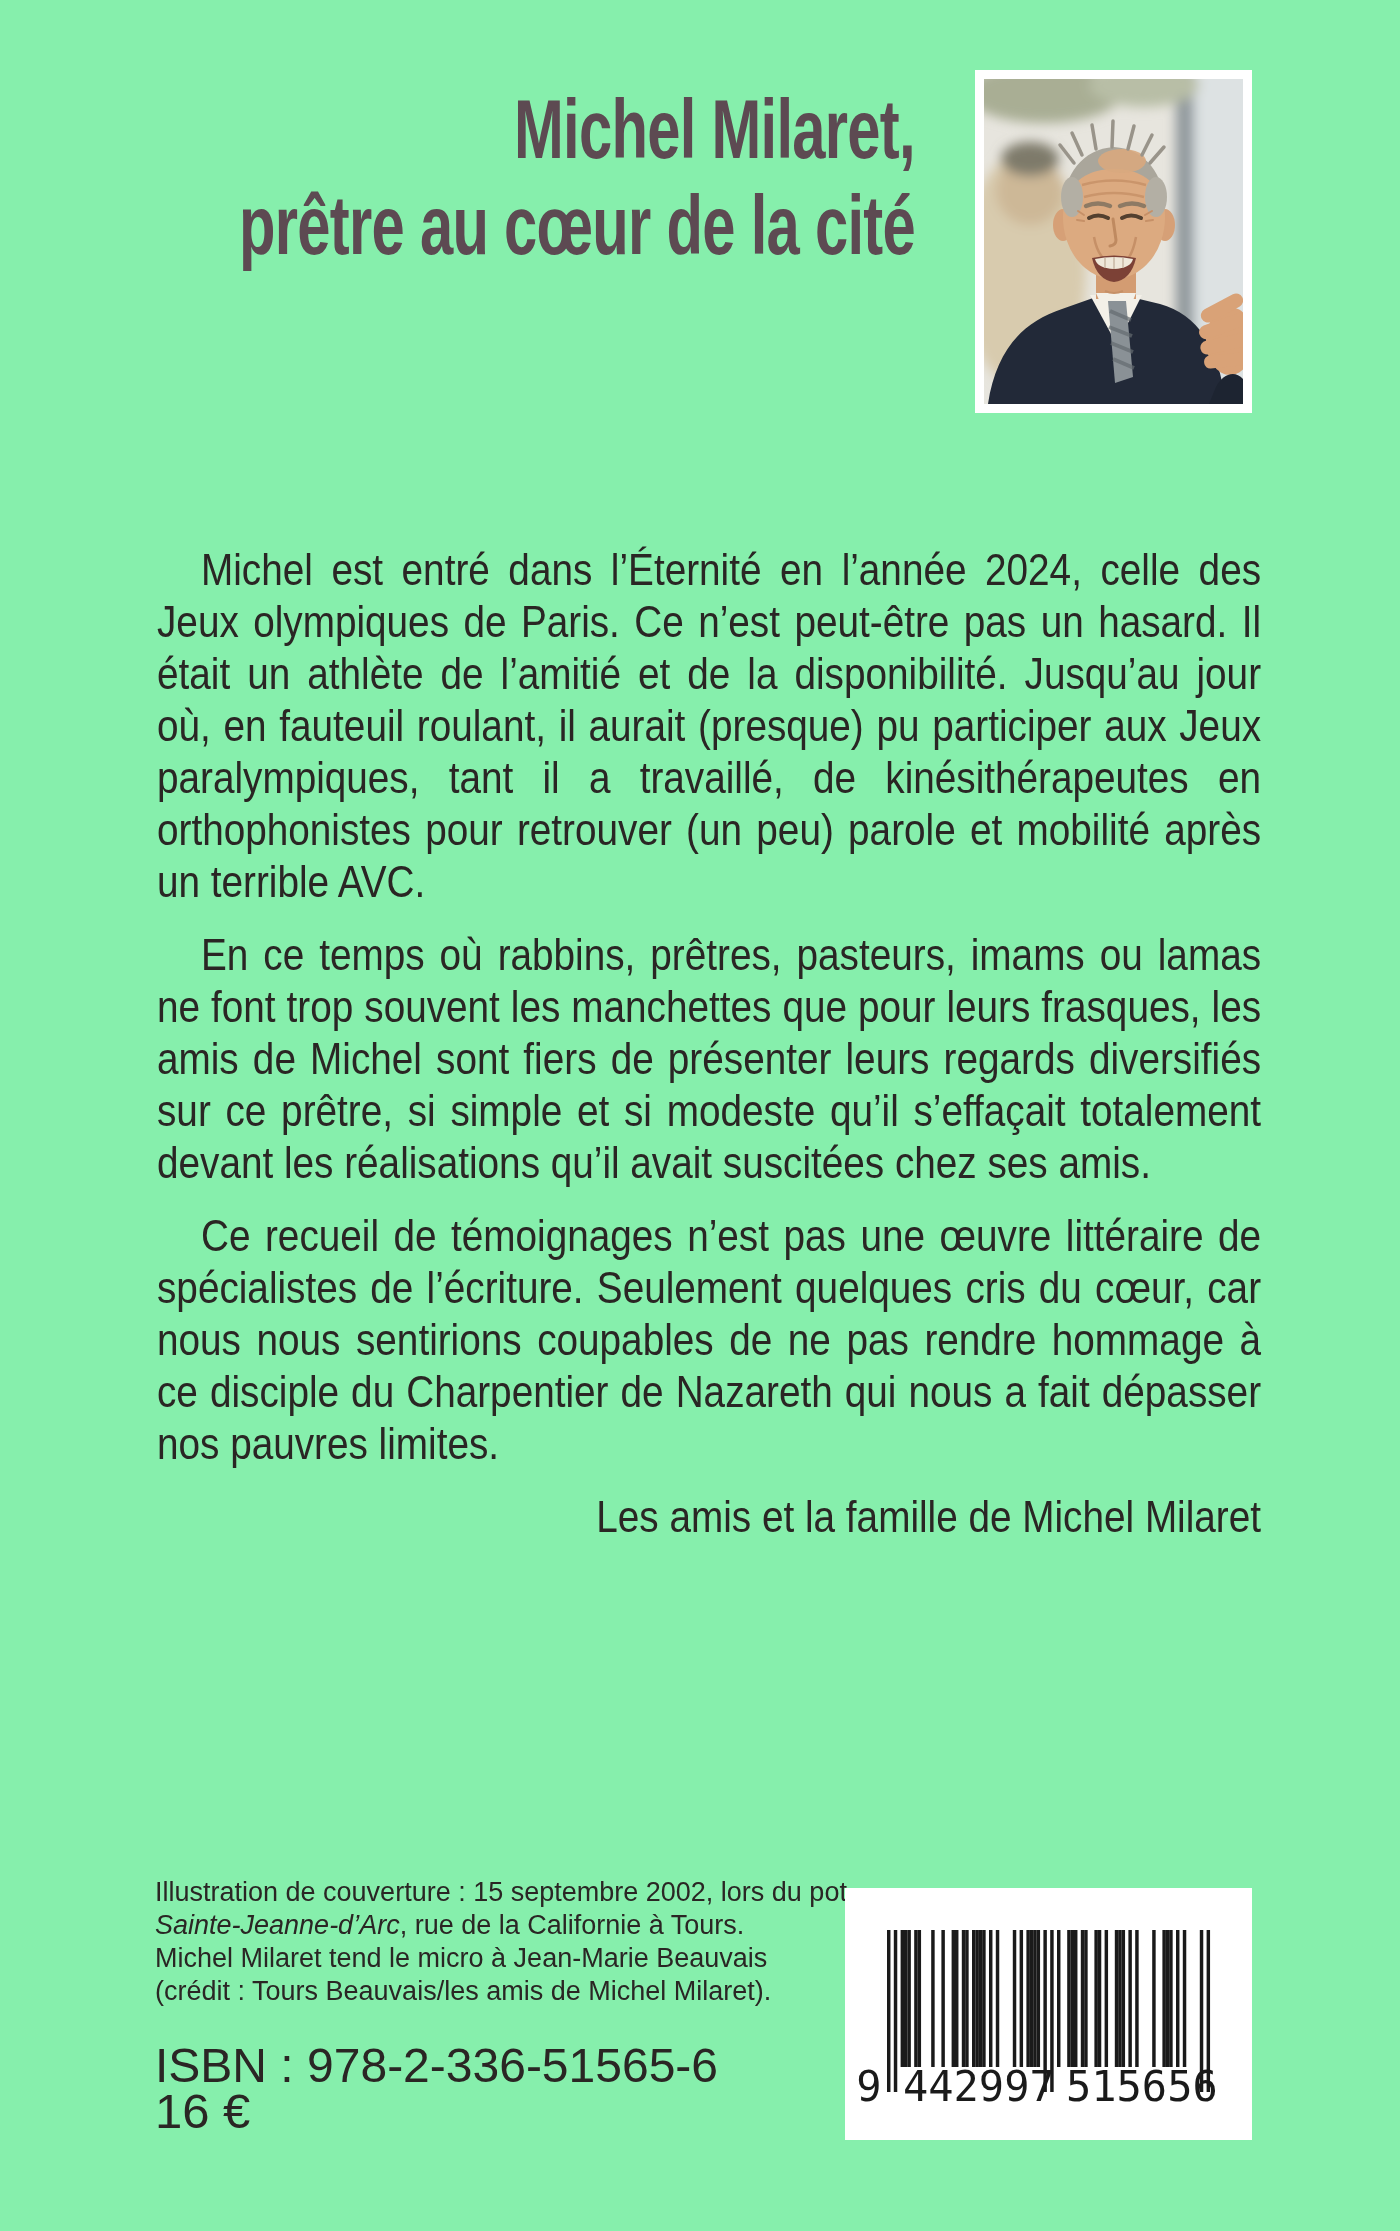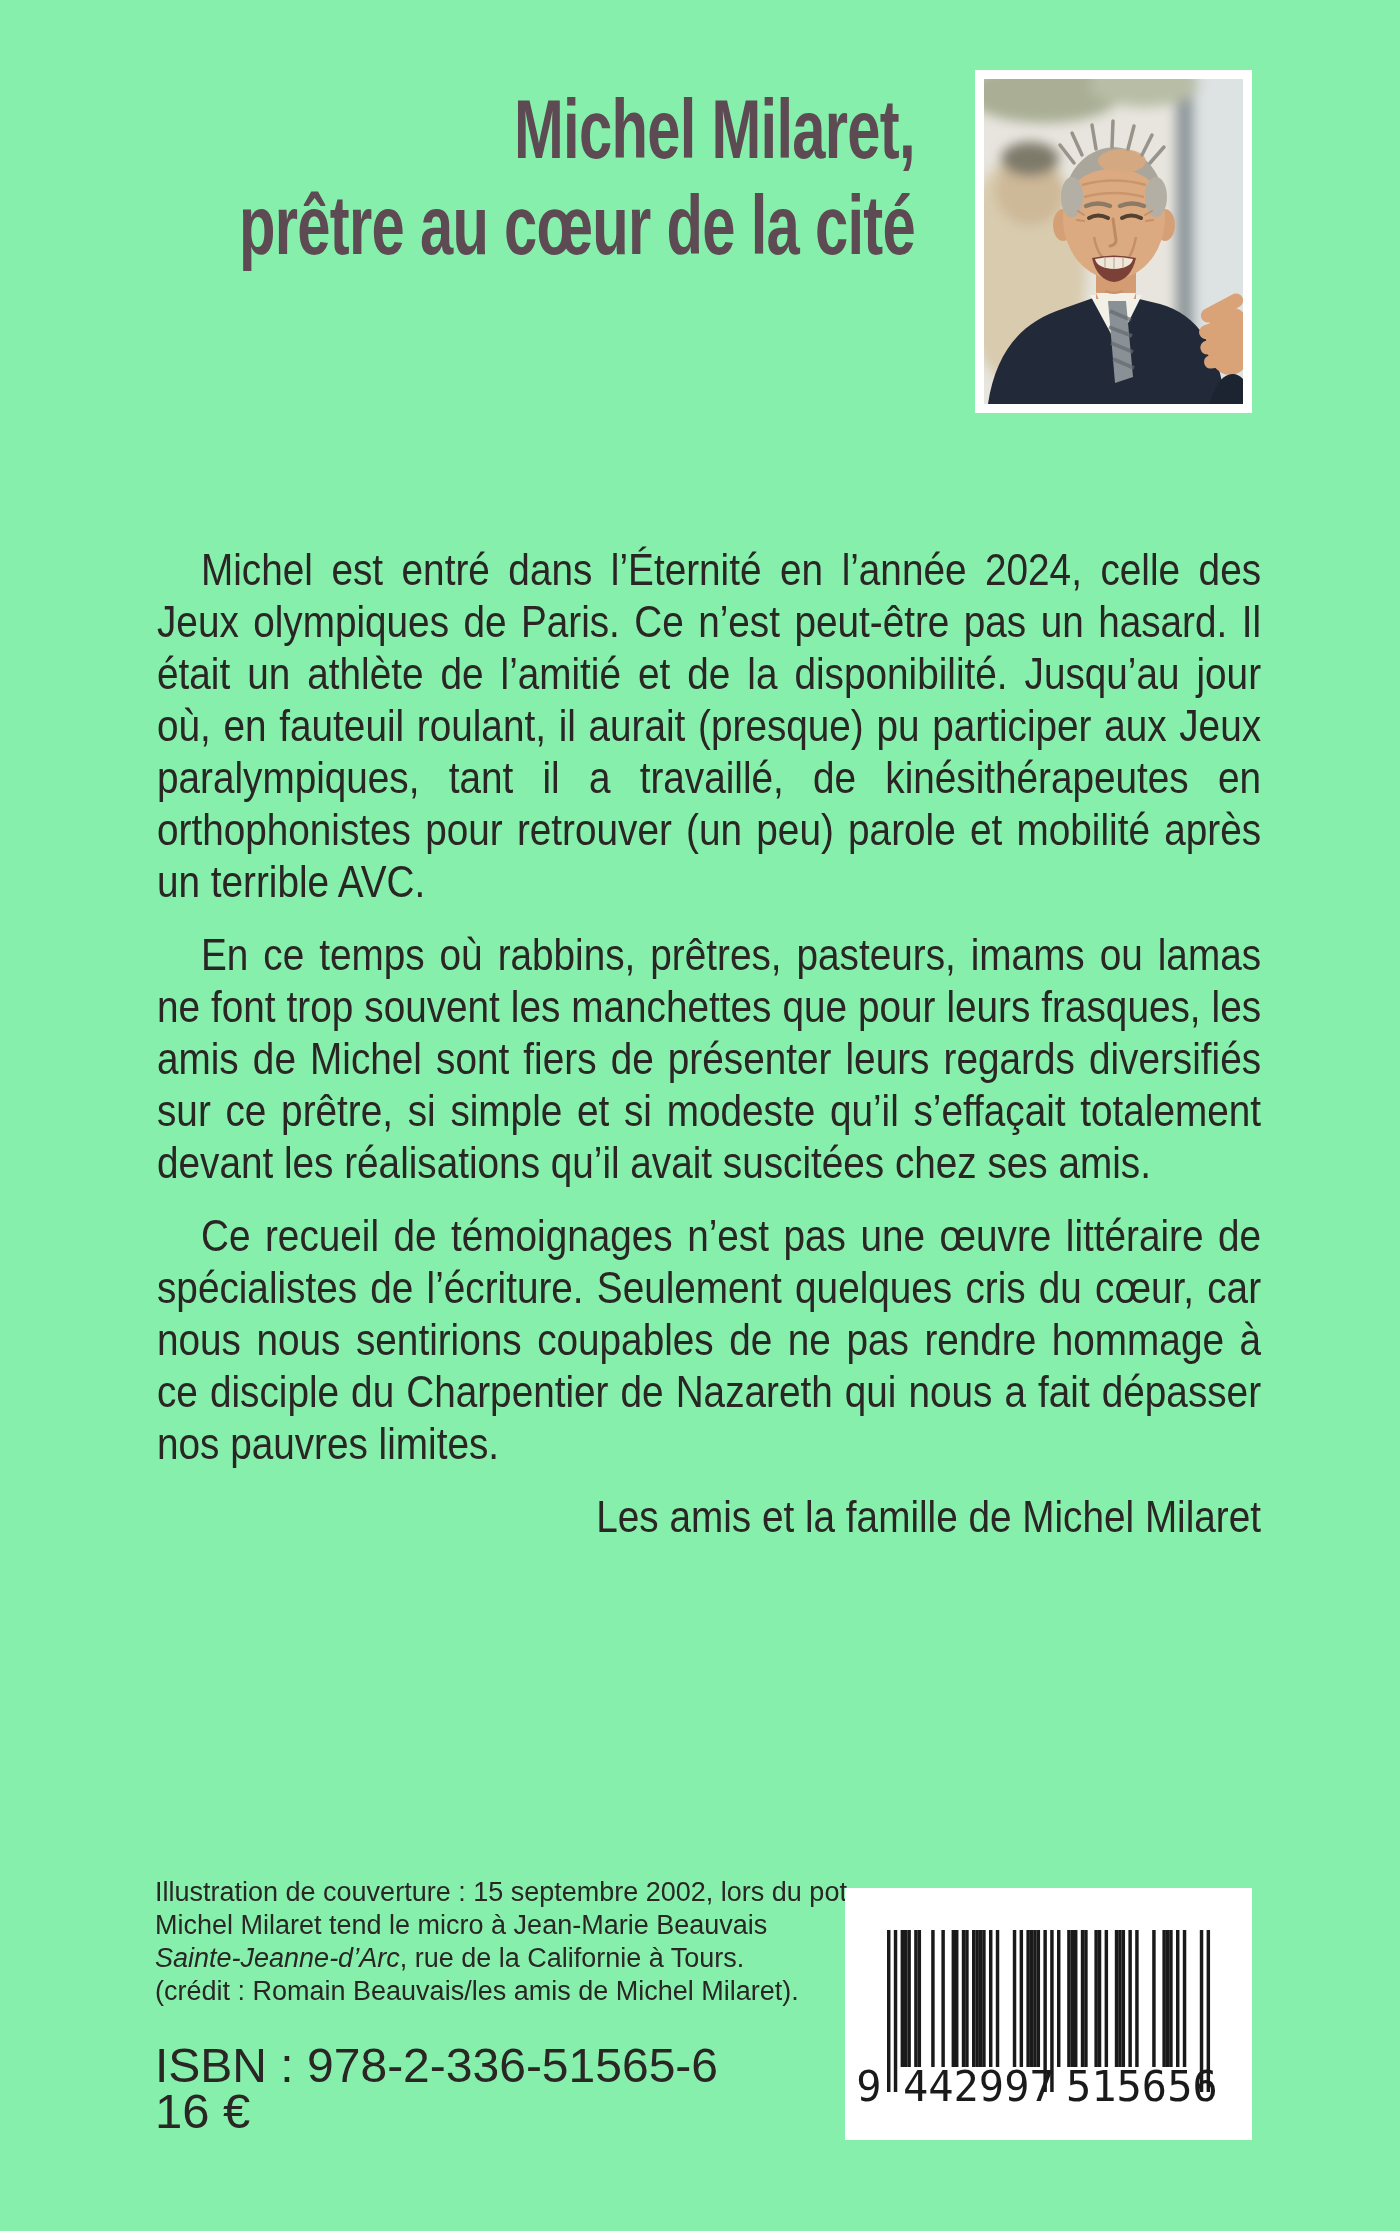--- a/index.html
+++ b/index.html
@@ -160,23 +160,23 @@
     <div class="blurb-inner">
       <p>Michel est entré dans l’Éternité en l’année 2024, celle des Jeux olympiques de Paris. Ce n’est peut-être pas un hasard. Il était un athlète de l’amitié et de la disponibilité. Jusqu’au jour où, en fauteuil roulant, il aurait (presque) pu participer aux Jeux paralympiques, tant il a travaillé, de kinésithérapeutes en orthophonistes pour retrouver (un peu) parole et mobilité après un terrible AVC.</p>
       <p>En ce temps où rabbins, prêtres, pasteurs, imams ou lamas ne font trop souvent les manchettes que pour leurs frasques, les amis de Michel sont fiers de présenter leurs regards diversifiés sur ce prêtre, si simple et si modeste qu’il s’effaçait totalement devant les réalisations qu’il avait suscitées chez ses amis.</p>
       <p>Ce recueil de témoignages n’est pas une œuvre littéraire de spécialistes de l’écriture. Seulement quelques cris du cœur, car nous nous sentirions coupables de ne pas rendre hommage à ce disciple du Charpentier de Nazareth qui nous a fait dépasser nos pauvres limites.</p>
       <div class="signature">Les amis et la famille de Michel Milaret</div>
     </div>
   </div>
 
   <div class="caption">
     <div>Illustration de couverture : 15 septembre 2002, lors du pot</div>
+    <div><span class="it">Sainte-Jeanne-d’Arc</span><span>, rue de la Californie à Tours.</span></div>
     <div>Michel Milaret tend le micro à Jean-Marie Beauvais</div>
-    <div><span class="it">Sainte-Jeanne-d’Arc</span><span>, rue de la Californie à Tours.</span></div>
-    <div>(crédit : Romain Beauvais/les amis de Michel Milaret).</div>
+    <div>(crédit : Tours Beauvais/les amis de Michel Milaret).</div>
   </div>
 
   <div class="isbn">ISBN : 978-2-336-51565-6</div>
   <div class="price">16 €</div>
 
   <div class="barcode-box">
     <svg id="bc-svg" class="bc-svg" width="324" height="162">
         <rect x="0.00" y="0" width="3.46" height="162"></rect>
         <rect x="6.80" y="0" width="3.46" height="162"></rect>
         <rect x="13.60" y="0" width="3.46" height="137"></rect>

